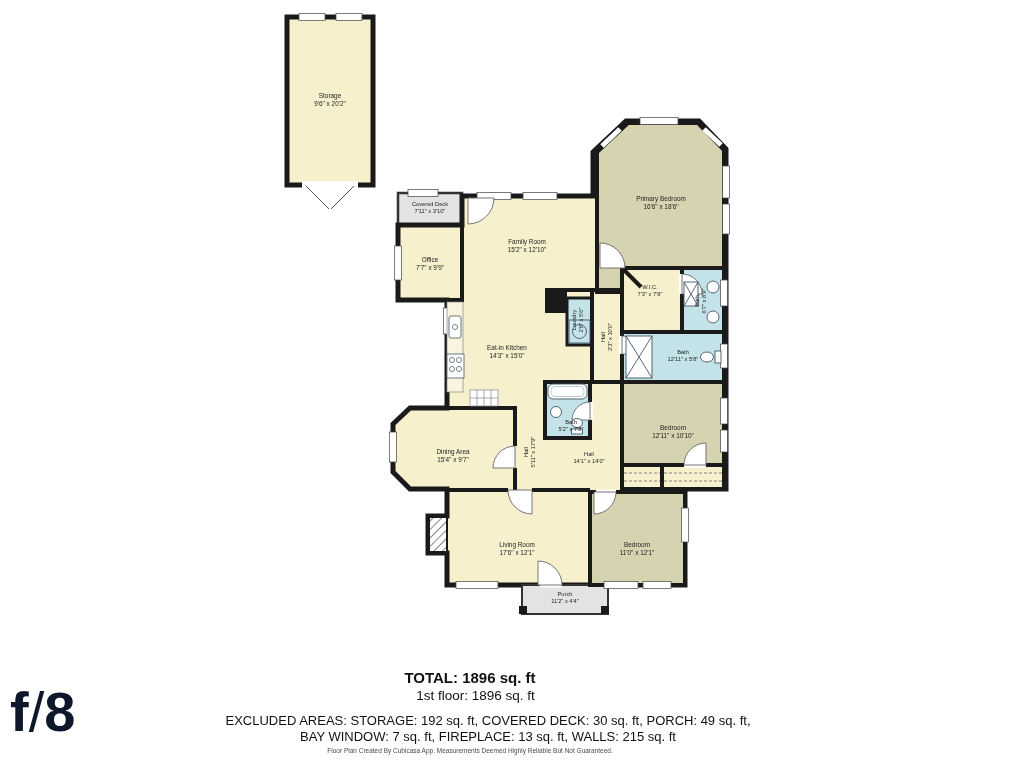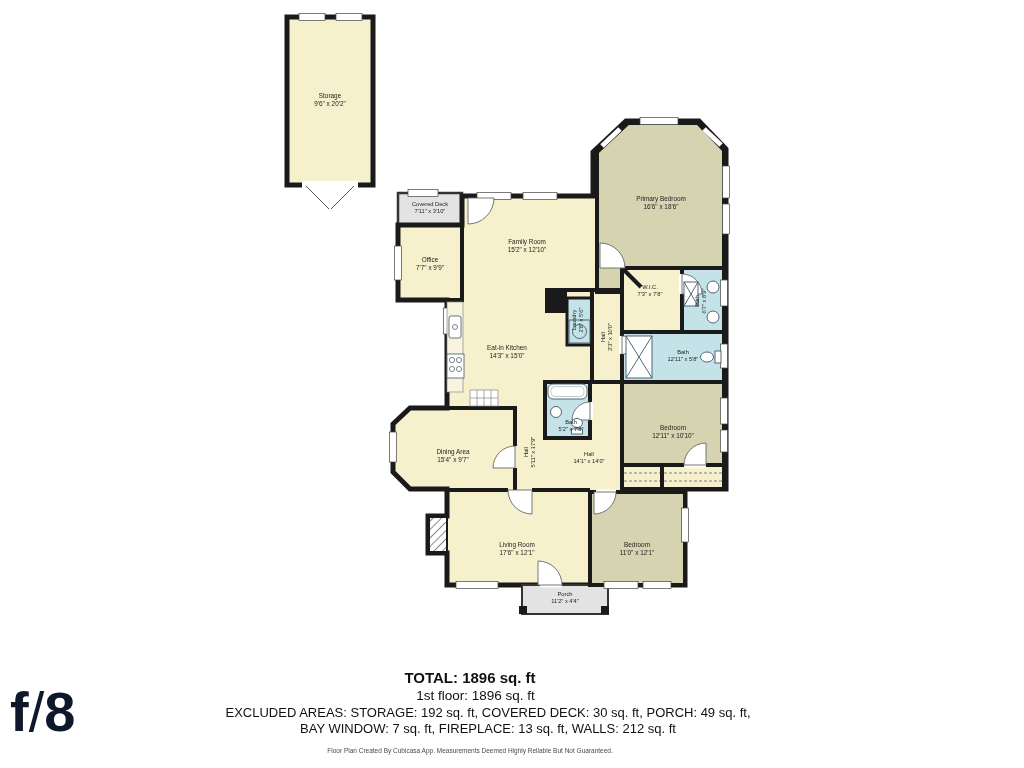--- a/index.html
+++ b/index.html
@@ -6,21 +6,21 @@
   body{width:1024px;height:768px;overflow:hidden;font-family:"Liberation Sans",sans-serif;}
   #canvas{position:relative;width:940px;height:768px;background:#ffffff;}
   #plan-svg{position:absolute;left:0;top:0;z-index:1;}
   .lbl{position:absolute;transform:translate(-50%,-50%);text-align:center;color:#1e1e1e;
        font-size:6.4px;line-height:8px;white-space:nowrap;z-index:5;}
   .lbl.v{transform:translate(-50%,-50%) rotate(-90deg);}
   .lbl.sm{font-size:5.7px;line-height:7px;}
   .lbl .nm,.lbl .dm{display:block;}
   #summary{position:absolute;left:0;width:100%;top:669px;text-align:center;color:#111;z-index:6;}
   #summary .total{font-size:15px;font-weight:bold;margin-bottom:2px;}
-  #summary .floor{font-size:13.5px;margin-bottom:2px;padding-left:11px;}
+  #summary .floor{font-size:13.5px;margin-bottom:10px;padding-left:11px;}
   #summary .excl{font-size:13px;margin-bottom:1px;padding-left:36px;}
   #disclaimer{position:absolute;left:0;width:100%;top:747px;text-align:center;
               font-size:6.5px;color:#4a4a4a;z-index:6;}
   #logo{position:absolute;left:10px;top:684px;font-size:56px;font-weight:bold;
         color:#0f172a;line-height:1;z-index:6;letter-spacing:-1px;}
   #logo .slash{font-weight:300;padding:0 1px;}
 </style>
 </head>
 <body>
 
@@ -259,21 +259,21 @@
   </div>
   <div class="lbl sm" style="left:565px;top:598px">
     <span class="nm">Porch</span>
     <span class="dm">11'2" x 4'4"</span>
   </div>
 
   <div id="summary">
     <div class="total">TOTAL: 1896 sq. ft</div>
     <div class="floor">1st floor: 1896 sq. ft</div>
     <div class="excl">EXCLUDED AREAS: STORAGE: 192 sq. ft, COVERED DECK: 30 sq. ft, PORCH: 49 sq. ft,</div>
-    <div class="excl">BAY WINDOW: 7 sq. ft, FIREPLACE: 13 sq. ft, WALLS: 212 sq. ft</div>
+    <div class="excl">BAY WINDOW: 7 sq. ft, FIREPLACE: 13 sq. ft, WALLS: 215 sq. ft</div>
   </div>
 
   <div id="disclaimer">Floor Plan Created By Cubicasa App. Measurements Deemed Highly Reliable But Not Guaranteed.</div>
 
   <div id="logo">
     <span>f</span><span class="slash">/</span><span>8</span>
   </div>
 
 </div>
 

